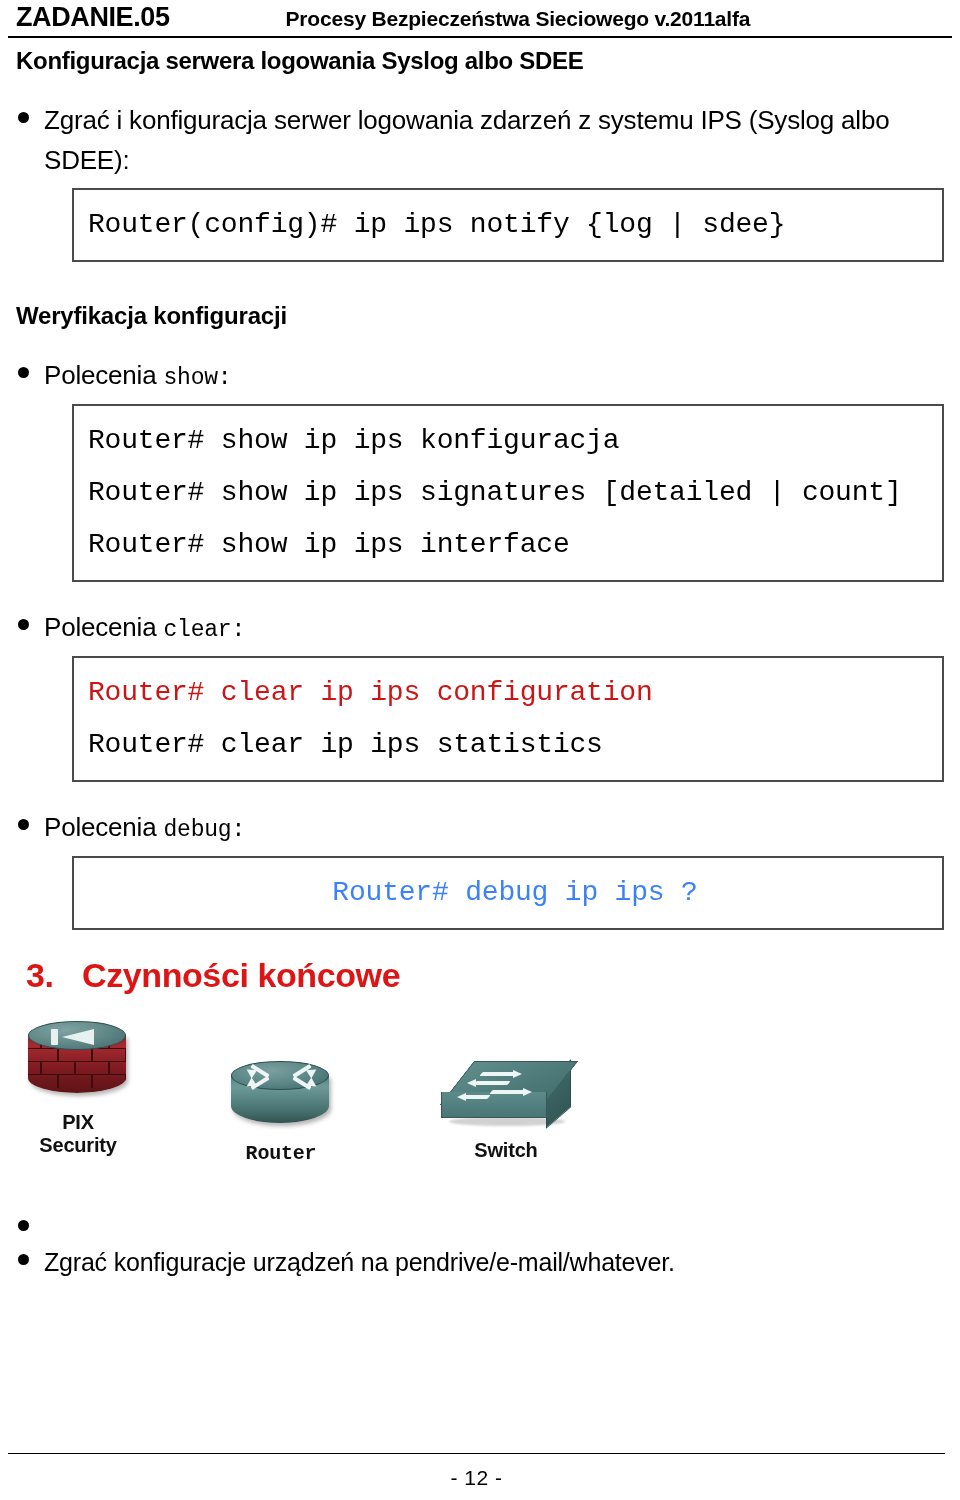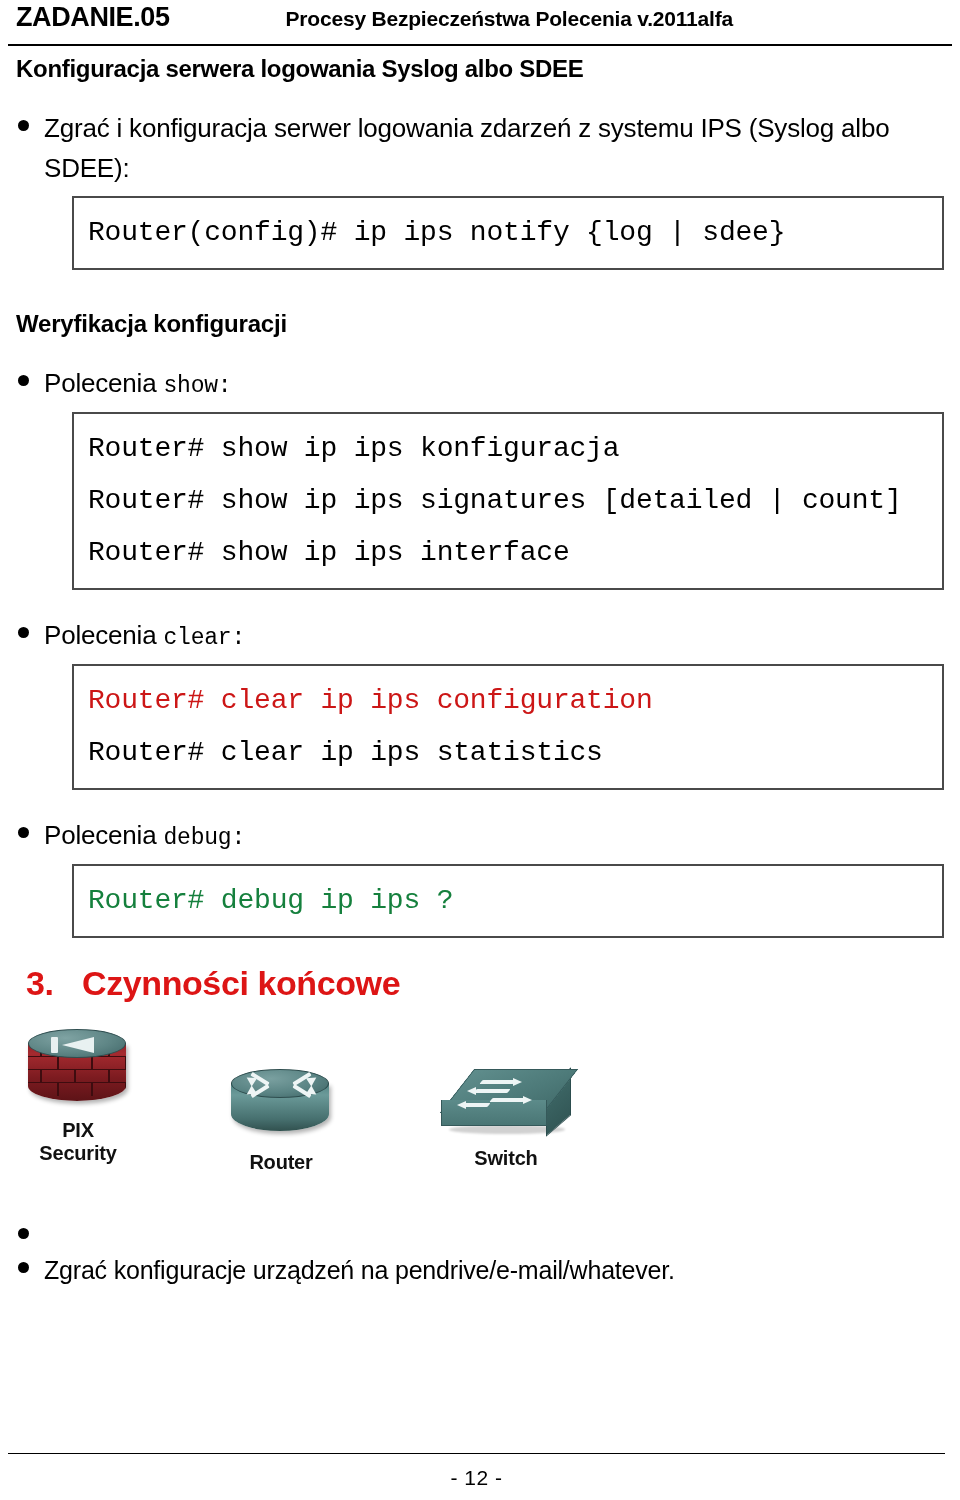--- a/index.html
+++ b/index.html
@@ -24,21 +24,21 @@
     height: 1500px;
     padding: 0 8px;
   }
 
   
   .doc-header {
     display: flex;
     align-items: baseline;
     justify-content: flex-start;
     padding: 2px 4px 2px 8px;
-    height: 44px;
+    height: 36px;
   }
   .doc-header-title {
     font-size: 27px;
     font-weight: bold;
     letter-spacing: -0.4px;
     white-space: nowrap;
   }
   .doc-header-subtitle {
     font-size: 21px;
     font-weight: bold;
@@ -241,21 +241,21 @@
   .spacer-md { height: 26px; }
   .spacer-lg { height: 40px; }
 </style>
 </head>
 <body>
 
 <div class="page">
 
   <div class="doc-header">
     <div class="doc-header-title">ZADANIE.05</div>
-    <div class="doc-header-subtitle">Procesy Bezpieczeństwa Polecenia  v.2011alfa</div>
+    <div class="doc-header-subtitle">Procesy Bezpieczeństwa Sieciowego  v.2011alfa</div>
   </div>
   <hr class="rule">
 
   <div class="section-heading">Konfiguracja serwera logowania Syslog albo SDEE</div>
 
   <div class="spacer-md"></div>
 
   <div class="bullet-row">
     <div class="bullet-dot"></div>
     <div class="bullet-text" style="max-width:850px;">Zgrać i konfiguracja serwer logowania zdarzeń z systemu IPS (Syslog albo SDEE):</div>
@@ -295,21 +295,21 @@
   </div>
 
   <div class="spacer-md"></div>
 
   <div class="bullet-row">
     <div class="bullet-dot"></div>
     <div class="bullet-text"><span>Polecenia </span><span class="mono-inline">debug:</span></div>
   </div>
 
   <div class="code-box">
-    <div class="code-line" style="color: #15803d;">Router# debug ip ips ?</div>
+    <div class="code-line" style="color: #3b82f6; text-align: center;">Router# debug ip ips ?</div>
   </div>
 
   <div class="spacer-md"></div>
 
   <div class="numbered-heading" style="color: rgb(221, 21, 21);">
     <span class="num">3.</span>
     <span>Czynności końcowe</span>
   </div>
 
   <div class="spacer-sm"></div>
@@ -346,21 +346,21 @@
             <div class="pix-tri"></div>
           </div>
         </div>
       </div>
       <div class="device-caption">
         <div>PIX</div>
         <div>Security</div>
       </div>
     </div>
 
-    <div class="device" style="left:208px; top:48px; width:130px;">
+    <div class="device" style="left:208px; top:48px; width:130px;font-family:Liberation Mono, monospace;">
       <div class="router-icon">
         <div class="router-body"></div>
         <div class="router-top">
 
           <div class="ar-shaft" style="left:18px; top:7px; width:20px; transform:rotate(32deg);"></div>
           <div class="arrow" style="left:14px; top:5px; border-width:5px 9px 5px 0; border-color:transparent #eef5f5 transparent transparent; transform:rotate(32deg);"></div>
           <div class="ar-shaft" style="left:60px; top:7px; width:20px; transform:rotate(-32deg);"></div>
           <div class="arrow" style="left:76px; top:5px; border-width:5px 0 5px 9px; border-color:transparent transparent transparent #eef5f5; transform:rotate(-32deg);"></div>
           <div class="ar-shaft" style="left:18px; top:19px; width:20px; transform:rotate(-32deg);"></div>
           <div class="arrow" style="left:14px; top:17px; border-width:5px 9px 5px 0; border-color:transparent #eef5f5 transparent transparent; transform:rotate(-32deg);"></div>

